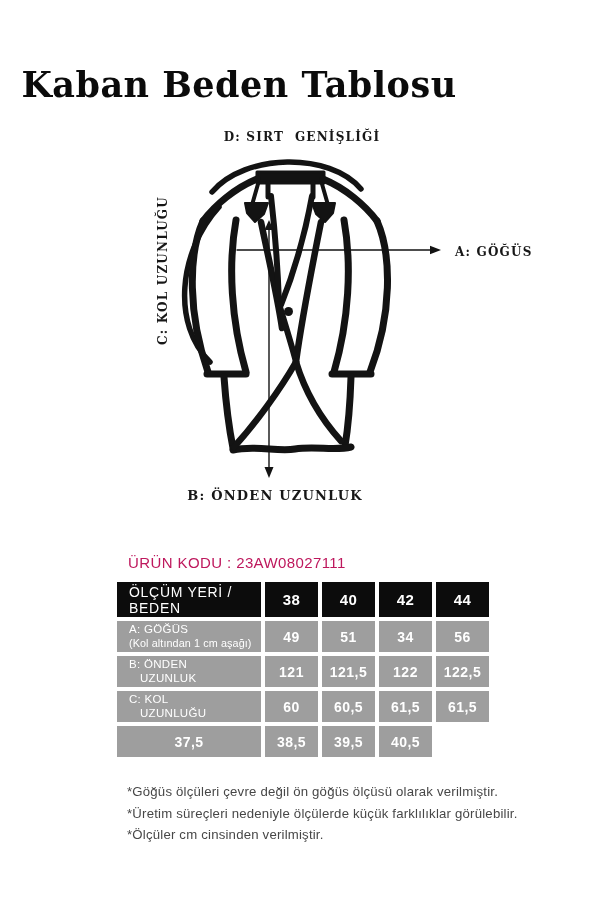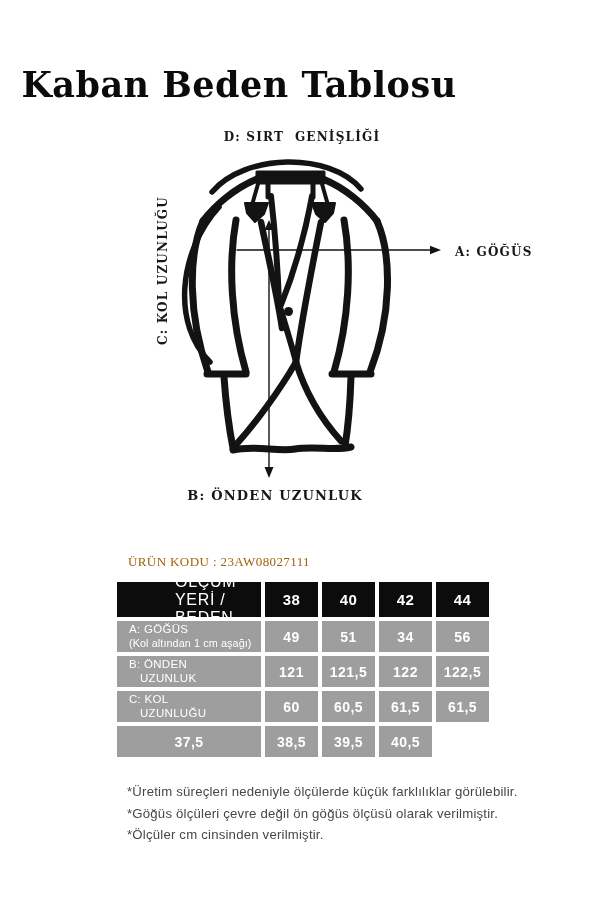--- a/index.html
+++ b/index.html
@@ -23,37 +23,37 @@
     font-size:12px;letter-spacing:1.2px;white-space:pre;
   }
   .lbl-top{left:0;top:130px;width:580px;text-align:center;margin-left:12px;}
   .lbl-right{left:455px;top:245px;}
   .lbl-left{left:105px;top:280px;width:116px;text-align:center;
     transform:rotate(-90deg);transform-origin:center;}
   .lbl-bottom{left:165px;top:488px;width:220px;text-align:center;font-size:13px;}
 
   
   .product-code{
-    left:128px;top:554px;font-size:13px;letter-spacing:.4px;color:#a16207;font-family:Liberation Serif, serif;
+    left:128px;top:554px;font-size:15px;letter-spacing:.4px;color:#be185d;
   }
 
   
   .size-table{
     left:117px;top:582px;width:368px;
     display:grid;
     grid-template-columns:144px 53px 53px 53px 53px;
     grid-template-rows:35px 31px 31px 31px 31px;
     gap:4px;background:#ffffff;
   }
   .cell{display:flex;align-items:center;justify-content:center;color:#ffffff;}
   .cell.head{background:#0c0c0c;}
   .cell.body{background:#9e9e9e;}
   .cell.label{justify-content:flex-start;padding-left:12px;flex-direction:column;
     align-items:flex-start;justify-content:center;}
-  .head.label span{font-size:16px;letter-spacing:.7px;margin-left:46px;}
+  .head.label span{font-size:14px;letter-spacing:.7px;}
   .head.num{font-size:15px;font-weight:bold;letter-spacing:.5px;}
   .body.num{font-size:14px;font-weight:bold;letter-spacing:.5px;}
   .line1{font-size:11.5px;letter-spacing:.3px;line-height:13.5px;}
   .line2{font-size:11.5px;letter-spacing:.3px;line-height:13.5px;}
   .line2.small{font-size:10.8px;letter-spacing:.1px;}
   .line2.indent{padding-left:11px;}
 
   
   .footnotes{left:127px;top:781px;color:#474747;font-size:13.2px;
     line-height:21.5px;letter-spacing:.2px;}
@@ -164,16 +164,16 @@
   <div class="cell body num">61,5</div>
   <div class="cell body num">61,5</div>
 
   <div class="cell body num">37,5</div>
   <div class="cell body num">38,5</div>
   <div class="cell body num">39,5</div>
   <div class="cell body num">40,5</div>
 </div>
 
 <div class="abs footnotes">
+  <div>*Göğüs ölçüleri çevre değil ön göğüs ölçüsü olarak verilmiştir.</div>
   <div>*Üretim süreçleri nedeniyle ölçülerde küçük farklılıklar görülebilir.</div>
-  <div>*Göğüs ölçüleri çevre değil ön göğüs ölçüsü olarak verilmiştir.</div>
   <div>*Ölçüler cm cinsinden verilmiştir.</div>
 </div>
 
 </body></html>

